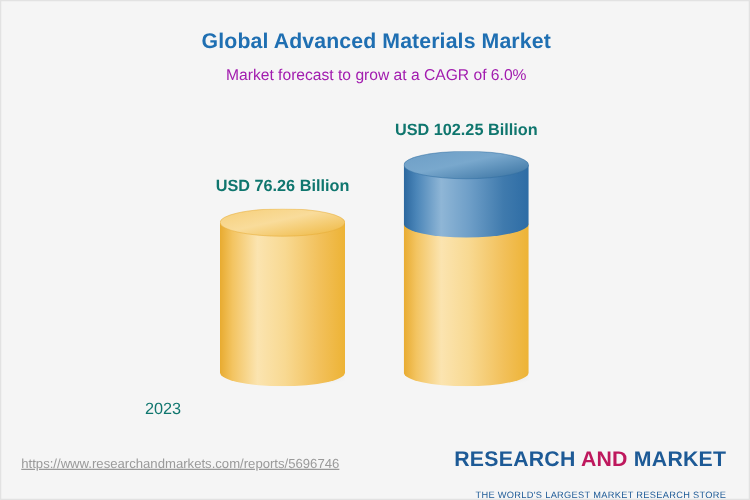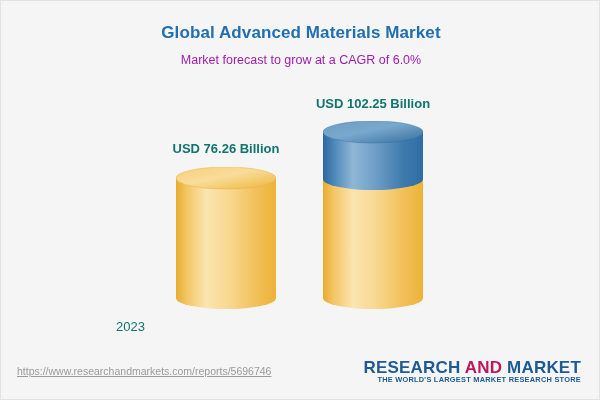--- a/index.html
+++ b/index.html
@@ -98,23 +98,23 @@
   }
   .logo-main {
     font-size: 17px;
     font-weight: bold;
     letter-spacing: 0.2px;
     color: #1d5a96;
     white-space: nowrap;
   }
   .logo-and { color: #be185d; }
   .logo-tag {
-    margin-top: 0;
+    margin-top: 16px;
     font-size: 7.4px;
-    font-weight: bold;
+    font-weight: normal;
     letter-spacing: 0.25px;
     color: #1d5a96;
     white-space: nowrap;
   }
 </style>
 </head>
 <body>
 
 <div class="card">
 

